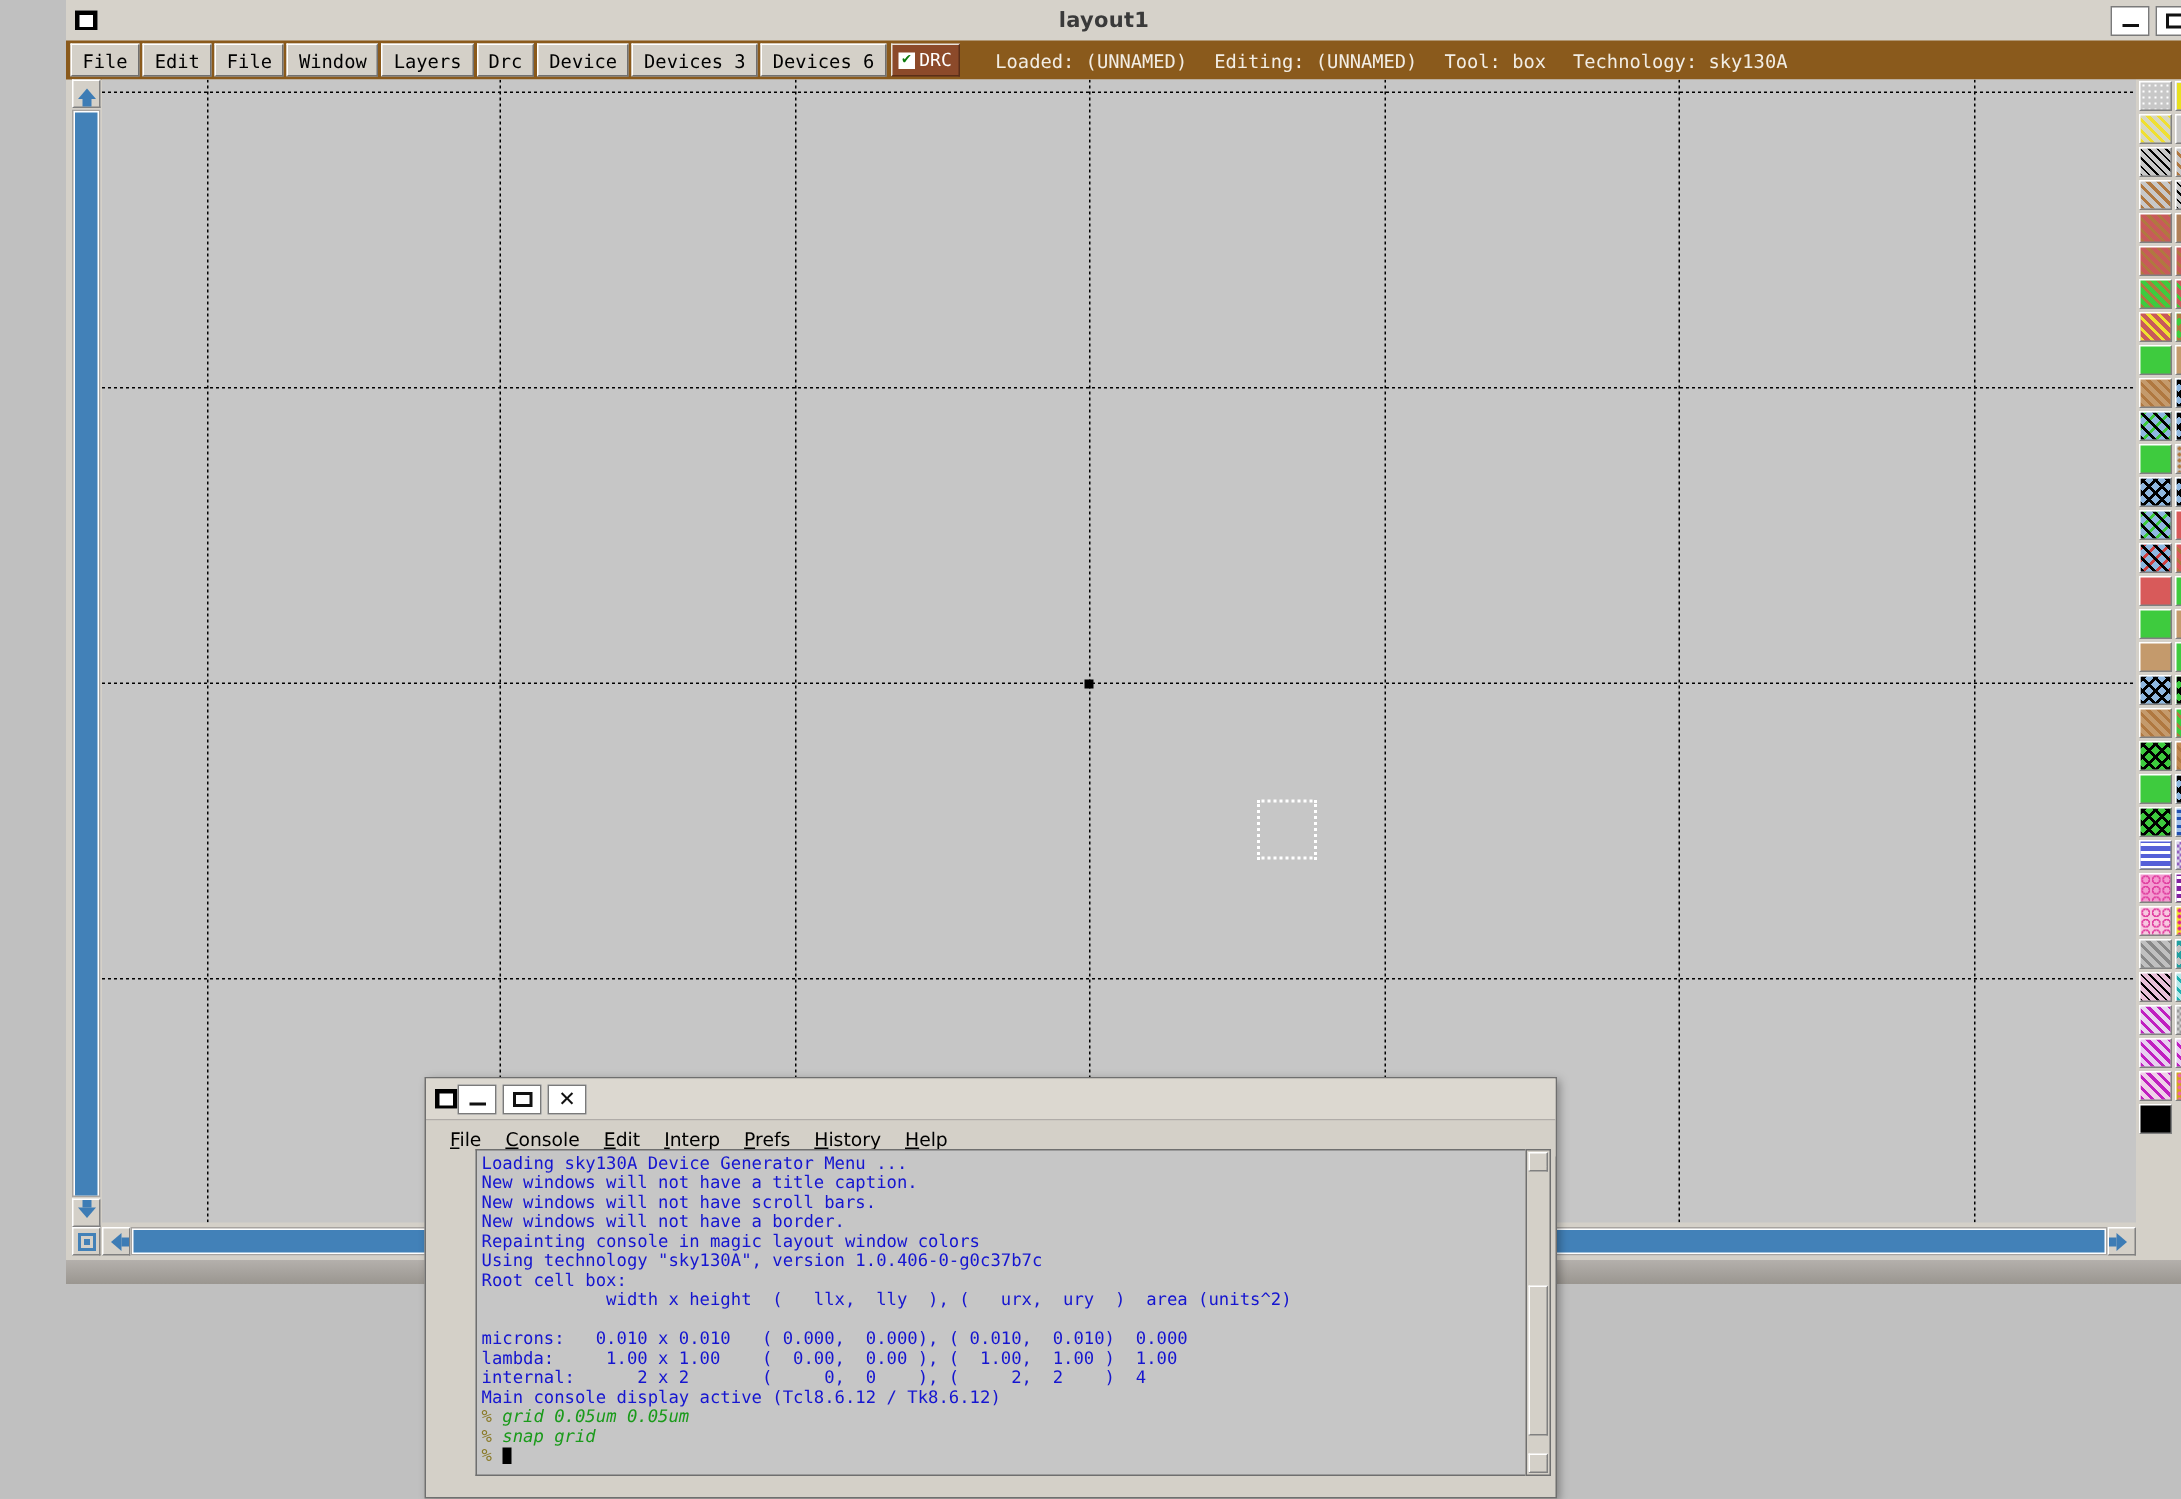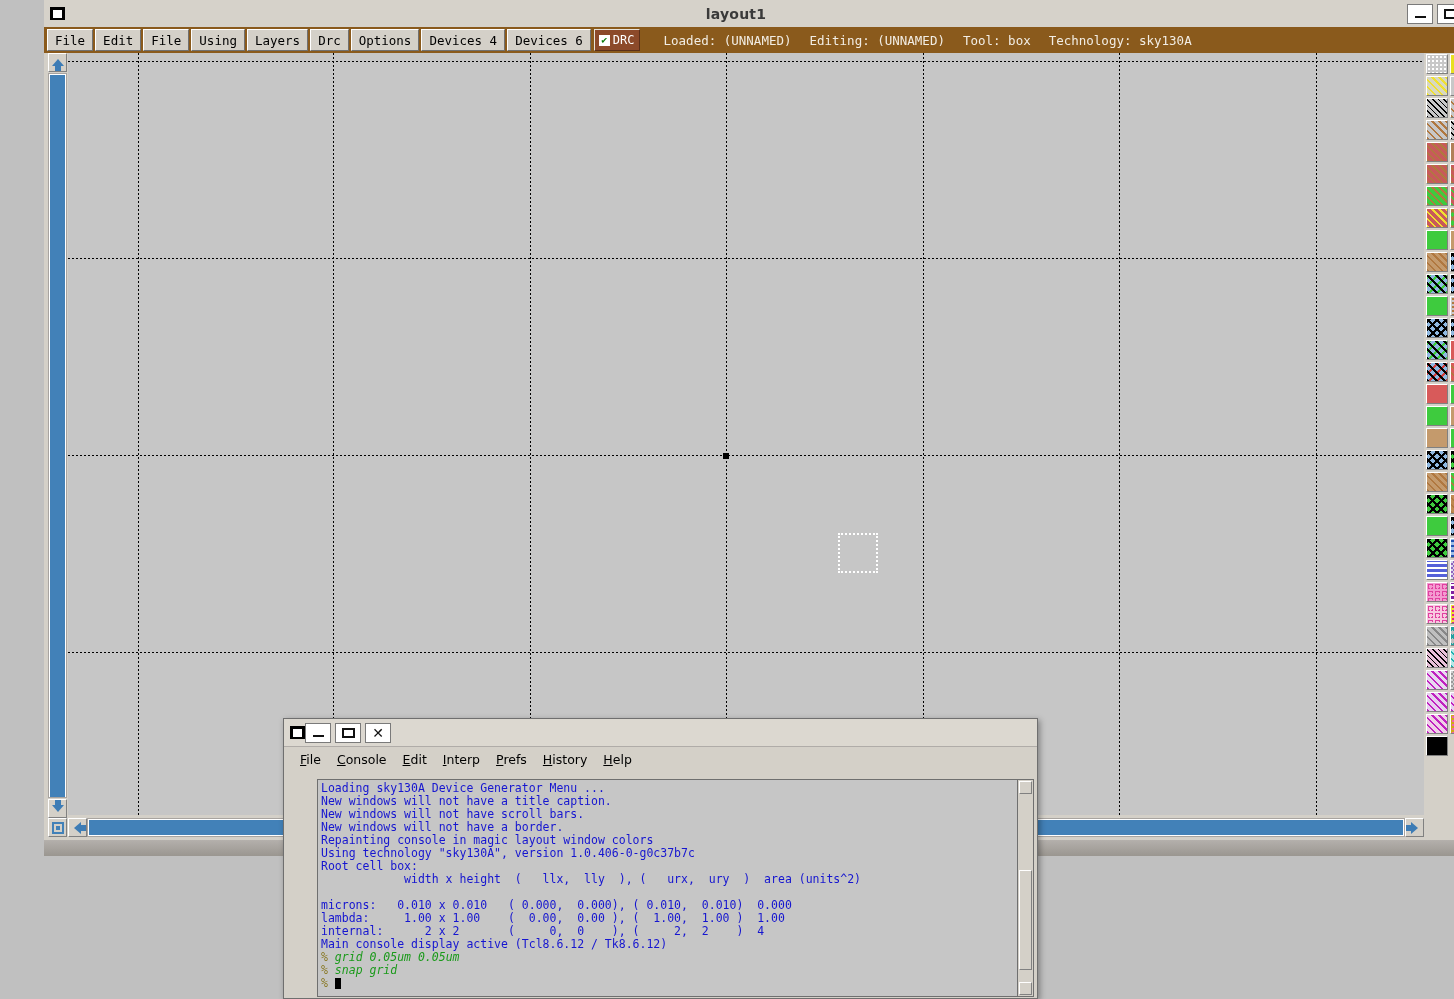--- a/index.html
+++ b/index.html
@@ -237,21 +237,21 @@
     display: flex; align-items: center;
     padding-left: 8px; gap: 0;
   }
   .tk-menu-item {
     padding: 2px 8px;
     font-family: "DejaVu Sans", sans-serif; font-size: 12.5px; color: #000;
     cursor: pointer;
   }
   .tk-menu-item u { text-decoration: underline; }
   .console-wrap {
-    position: absolute; left: 5px; top: 60px;
+    position: absolute; left: 5px; top: 47px;
     width: 745px; height: 218px;
     display: flex;
     padding-left: 28px;
   }
   .console {
     flex: 1; background: #c6c6c6;
     border: 1px solid #6f6f6f; border-right: none;
     font-family: "DejaVu Sans Mono", monospace;
     font-size: 11.5px; line-height: 13px;
     color: #1515d0;
@@ -306,25 +306,25 @@
       <div class="tb-btn">
           <span class="glyph-close">✕</span>
         </div>
     </div>
   </div>
 
   <div class="menubar">
     <div class="menu-item">File</div>
     <div class="menu-item">Edit</div>
     <div class="menu-item">File</div>
-    <div class="menu-item">Using</div>
+    <div class="menu-item">Window</div>
     <div class="menu-item">Layers</div>
     <div class="menu-item">Drc</div>
-    <div class="menu-item">Options</div>
-    <div class="menu-item">Devices 4</div>
+    <div class="menu-item">Device</div>
+    <div class="menu-item">Devices 3</div>
     <div class="menu-item">Devices 6</div>
     <div class="drc-btn">
       <span class="drc-check">✔</span>
       <span>DRC</span>
     </div>
     <div class="status-text">
       <span>Loaded: (UNNAMED)</span>
       <span>Editing: (UNNAMED)</span>
       <span>Tool: box</span>
       <span>Technology: sky130A</span>

